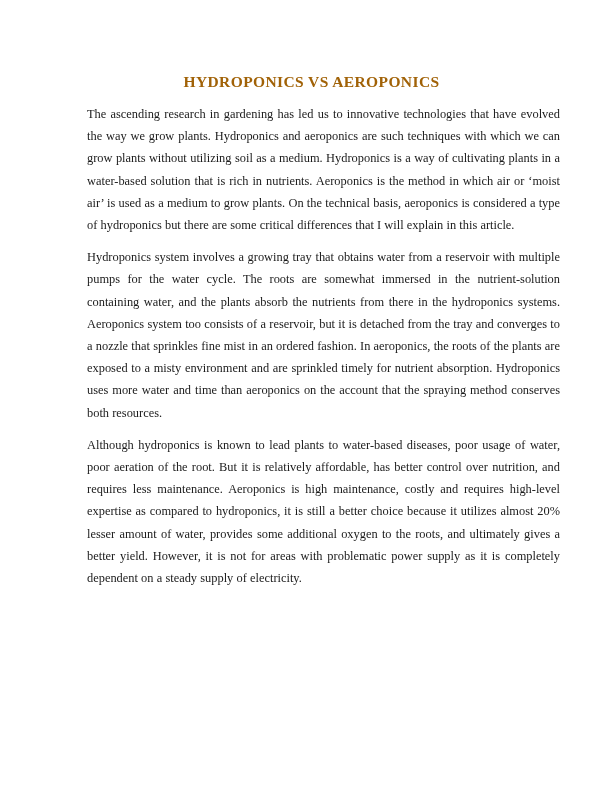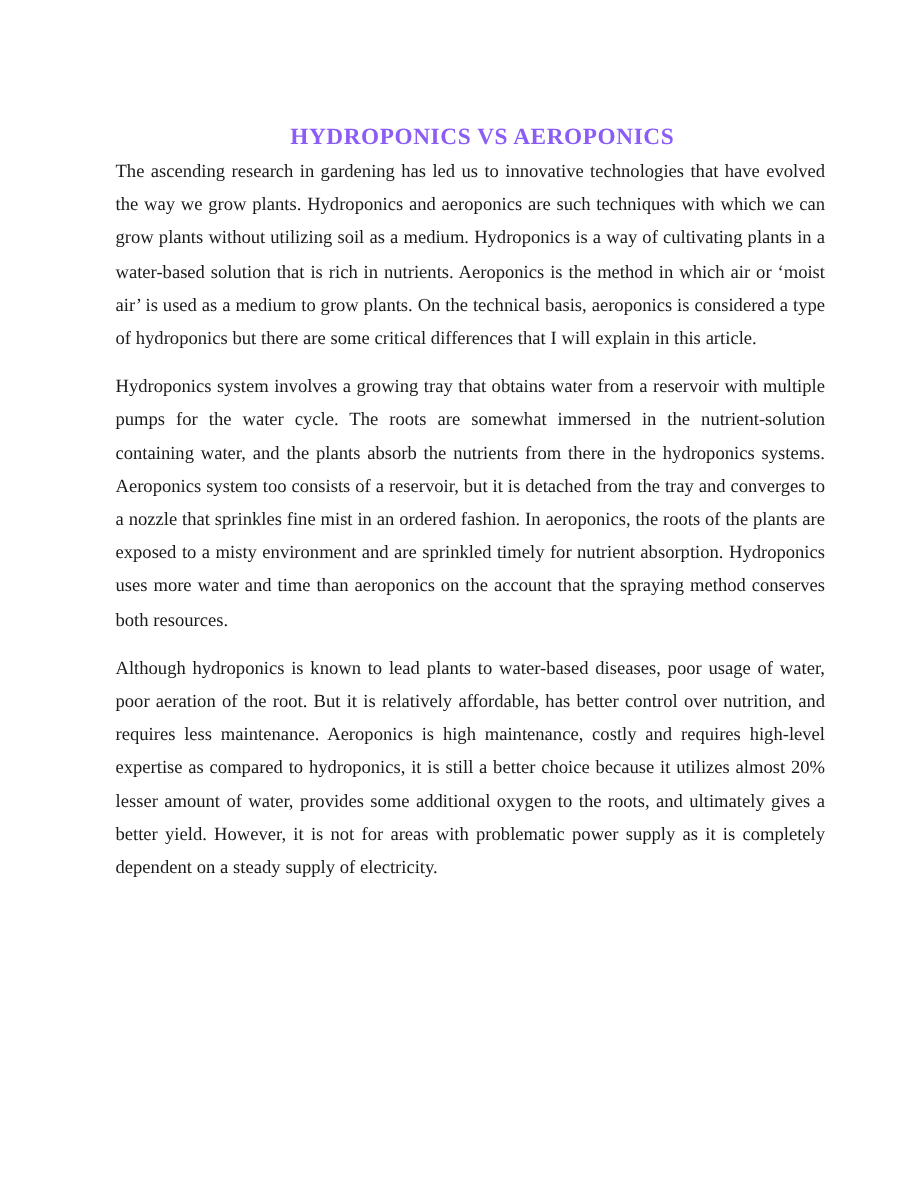--- a/index.html
+++ b/index.html
@@ -21,38 +21,38 @@
     background: #ffffff;
     box-sizing: border-box;
   }
   .content {
     position: absolute;
     left: 69px;
     top: 0;
     width: 473px;
   }
   .doc-title {
-    margin: 16px;
+    margin: 6px;
     padding: 0;
     position: absolute;
     left: 0;
     top: 66px;
     width: 473px;
     text-align: center;
     font-family: "Liberation Serif", "DejaVu Serif", serif;
     font-weight: bold;
     font-size: 15.5px;
     letter-spacing: 0.4px;
-    color: #8b5cf6;
+    color: #a16207;
     line-height: 20px;
     white-space: nowrap;
   }
   .body-block {
     position: absolute;
-    left: 8px;
+    left: 18px;
     top: 103px;
     width: 473px;
   }
   p.para {
     margin: 0 0 10px 0;
     padding: 0;
     font-size: 12.4px;
     line-height: 22.2px;
     text-align: justify;
     text-justify: inter-word;

